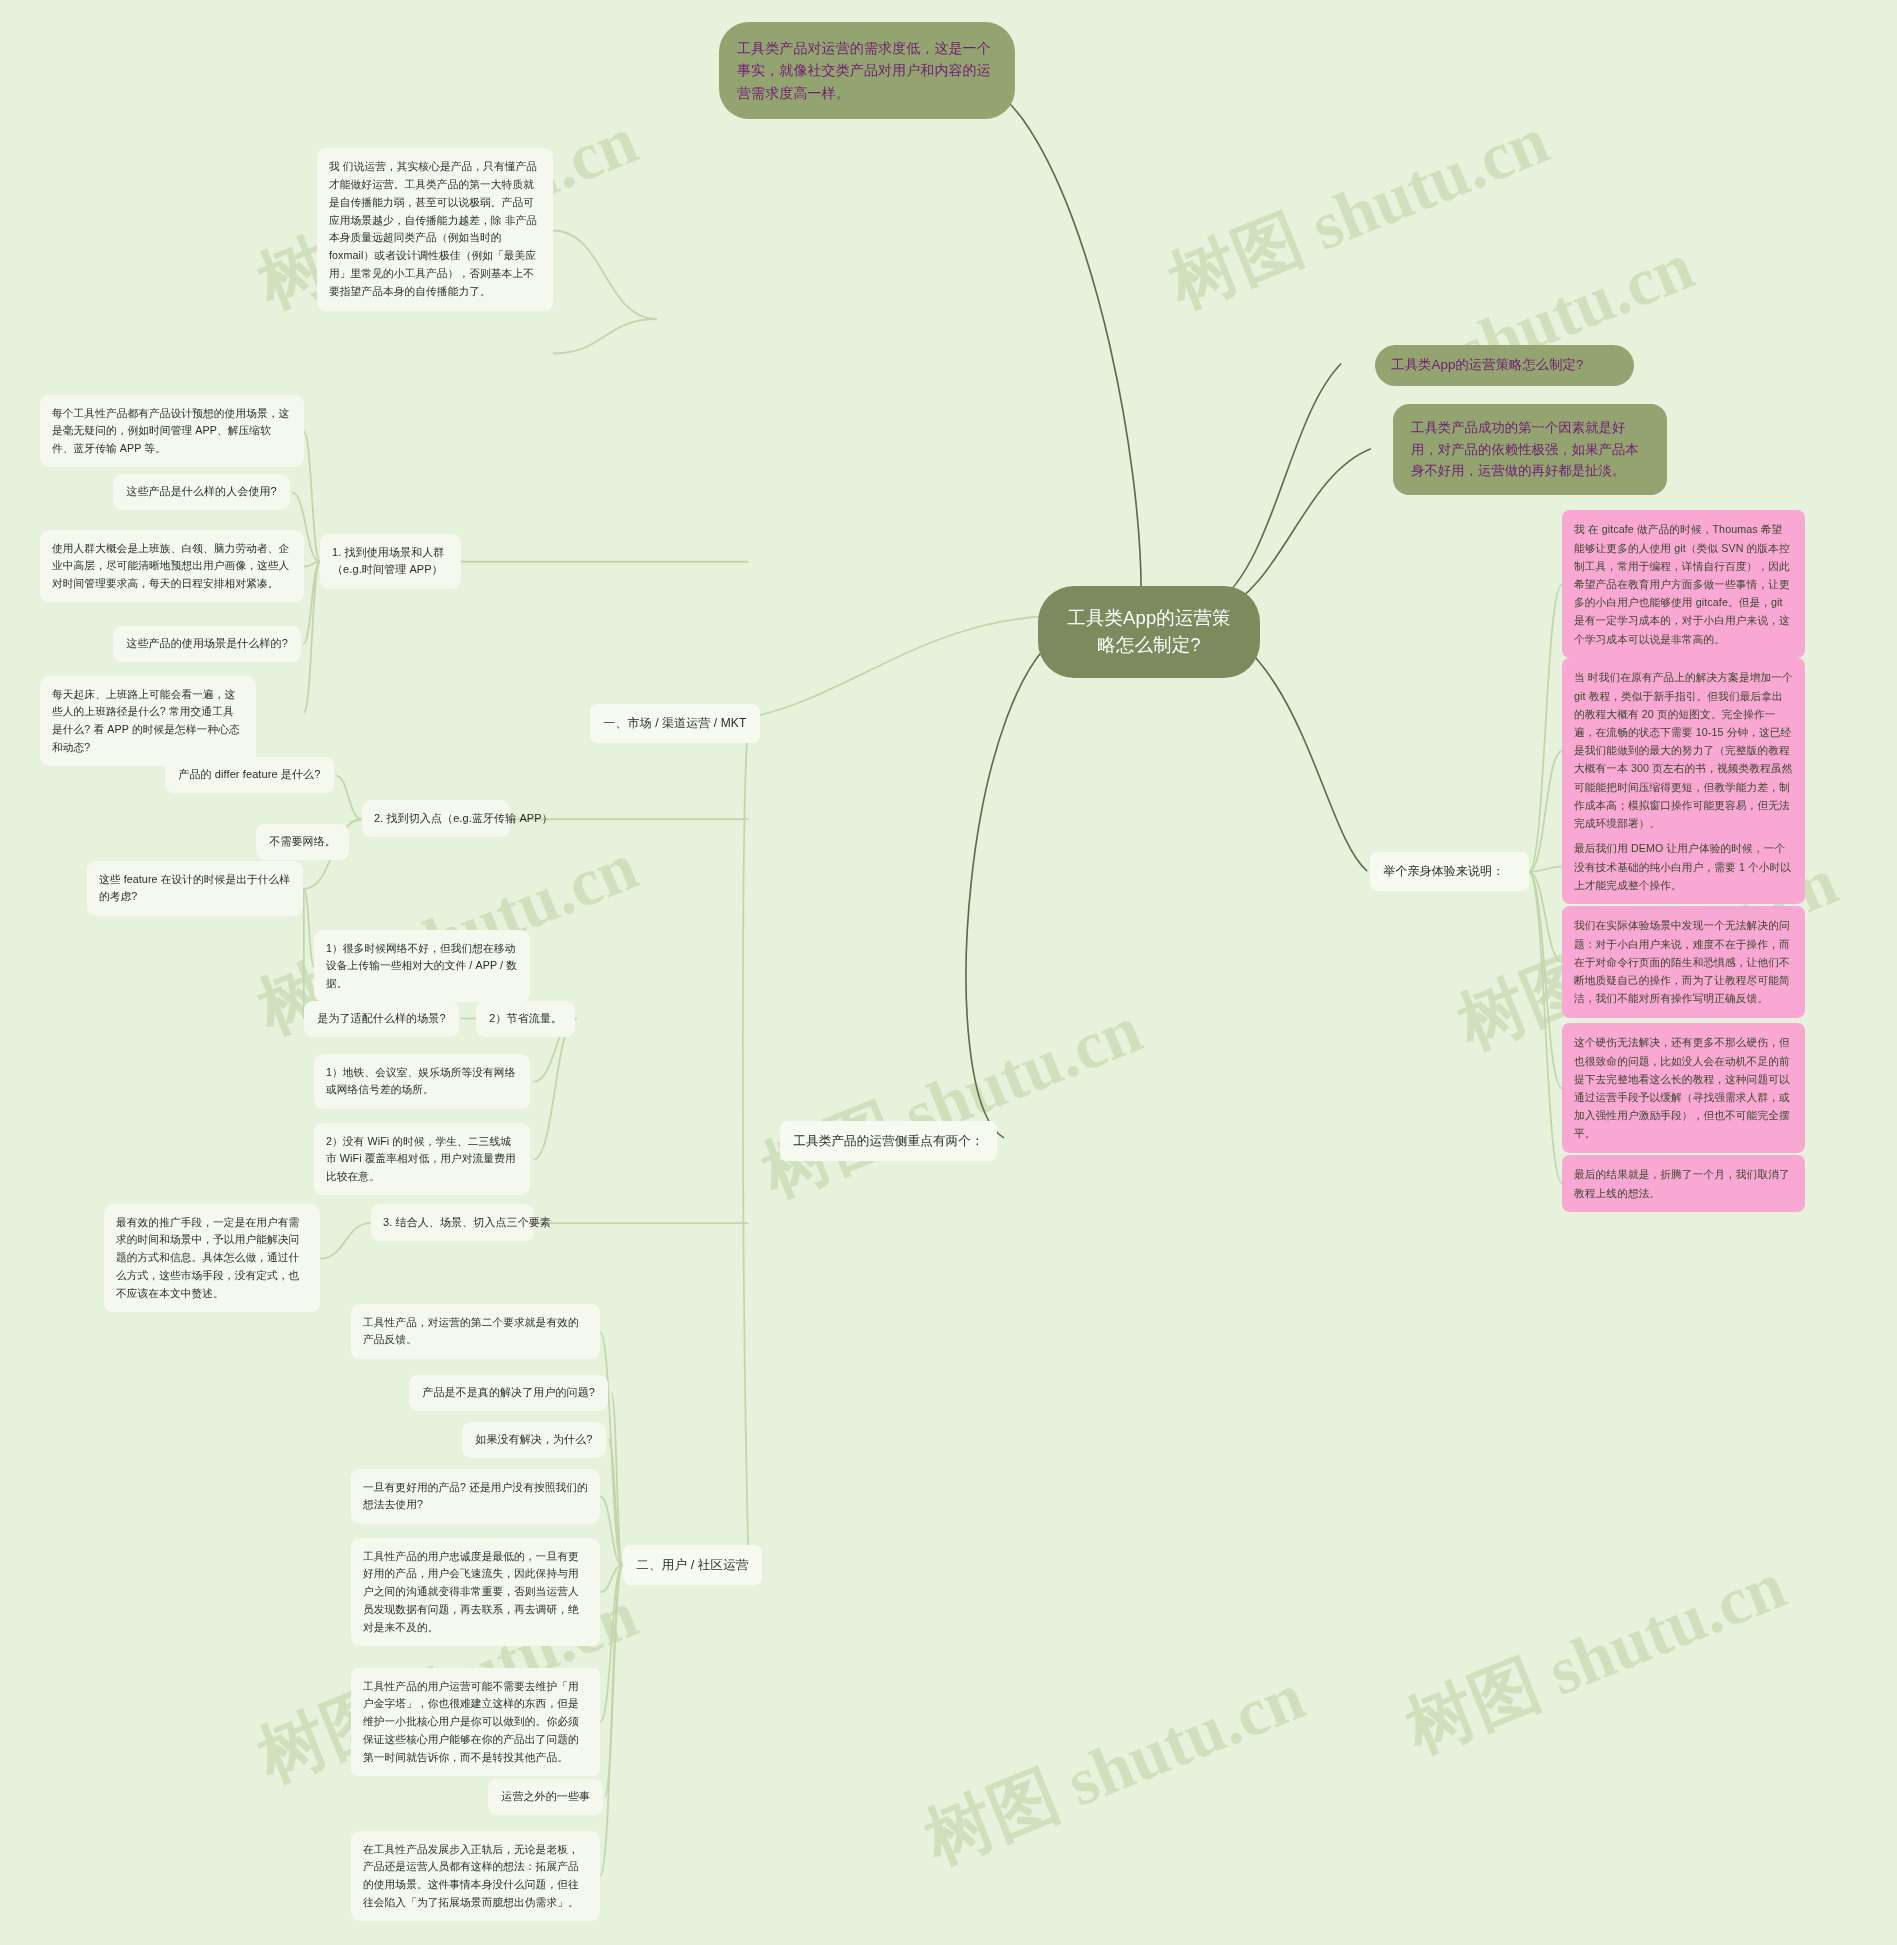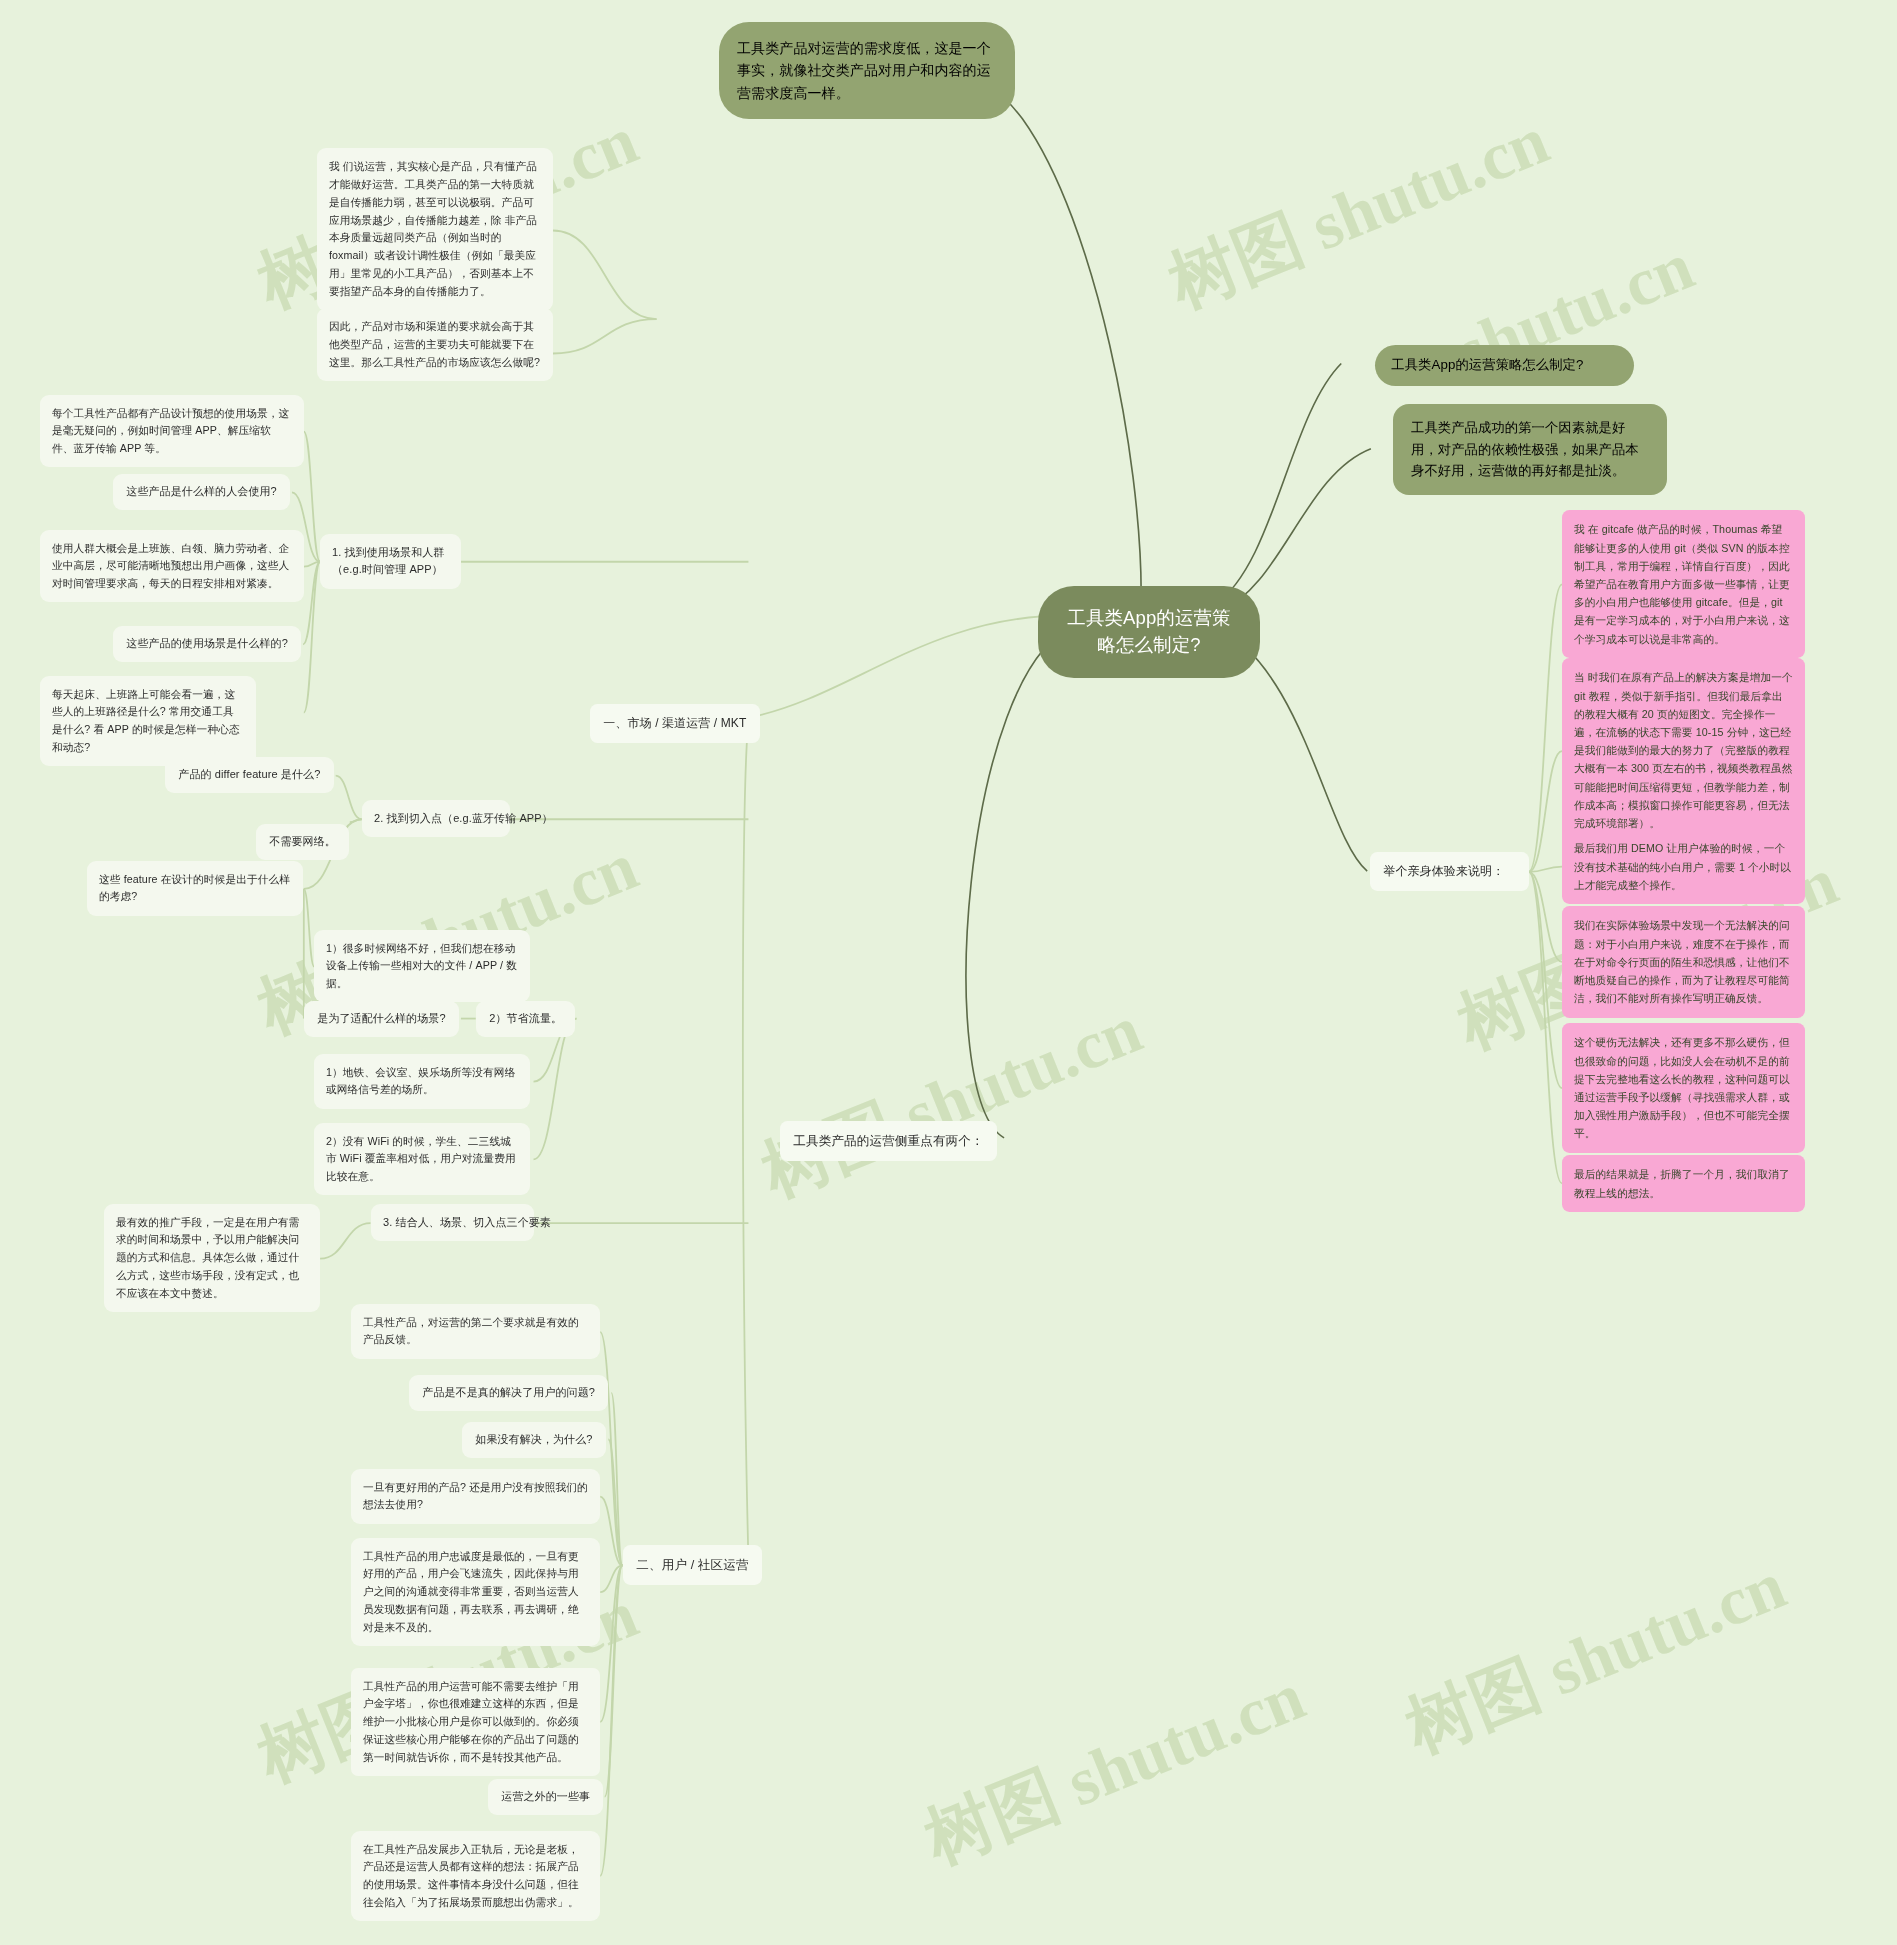--- a/index.html
+++ b/index.html
@@ -33,21 +33,21 @@
     line-height:1.62;
     color:#2b2b2b;
     background:#f4f8ee;
     font-size:11.5px;
     letter-spacing:0.1px;
   }
   .node.oneline{padding:9px 13.3px;}
 
   .node.accent{
     background:#93a471;
-    color:#000000;
+    color:#701a75;
     border-radius:31px;
     padding:16.3px 19px;
     font-size:16.3px;
     line-height:1.5;
   }
   .node.accent.pill{
     border-radius:30px;
     padding:12px 18px;
     font-size:15px;
   }
@@ -158,21 +158,20 @@
   <div class="node branch" style="left:1370px;top:852px;width:159px;font-size:12px;">举个亲身体验来说明：</div>
 
   <div class="node right-col" style="left:1562px;top:510px;width:243px;">我 在 gitcafe 做产品的时候，Thoumas 希望能够让更多的人使用 git（类似 SVN 的版本控制工具，常用于编程，详情自行百度），因此希望产品在教育用户方面多做一些事情，让更多的小白用户也能够使用 gitcafe。但是，git 是有一定学习成本的，对于小白用户来说，这个学习成本可以说是非常高的。</div>
   <div class="node right-col" style="left:1562px;top:658px;width:243px;">当 时我们在原有产品上的解决方案是增加一个 git 教程，类似于新手指引。但我们最后拿出的教程大概有 20 页的短图文。完全操作一遍，在流畅的状态下需要 10-15 分钟，这已经是我们能做到的最大的努力了（完整版的教程大概有一本 300 页左右的书，视频类教程虽然可能能把时间压缩得更短，但教学能力差，制作成本高；模拟窗口操作可能更容易，但无法完成环境部署）。</div>
   <div class="node right-col" style="left:1562px;top:829px;width:243px;">最后我们用 DEMO 让用户体验的时候，一个没有技术基础的纯小白用户，需要 1 个小时以上才能完成整个操作。</div>
   <div class="node right-col" style="left:1562px;top:1023px;width:243px;">这个硬伤无法解决，还有更多不那么硬伤，但也很致命的问题，比如没人会在动机不足的前提下去完整地看这么长的教程，这种问题可以通过运营手段予以缓解（寻找强需求人群，或加入强性用户激励手段），但也不可能完全摆平。</div>
   <div class="node right-col" style="left:1562px;top:906px;width:243px;">我们在实际体验场景中发现一个无法解决的问题：对于小白用户来说，难度不在于操作，而在于对命令行页面的陌生和恐惧感，让他们不断地质疑自己的操作，而为了让教程尽可能简洁，我们不能对所有操作写明正确反馈。</div>
   <div class="node right-col" style="left:1562px;top:1155px;width:243px;">最后的结果就是，折腾了一个月，我们取消了教程上线的想法。</div>
 
   <div class="node" style="left:317px;top:148px;width:236px;font-size:10.7px;line-height:1.68;">我 们说运营，其实核心是产品，只有懂产品才能做好运营。工具类产品的第一大特质就是自传播能力弱，甚至可以说极弱。产品可应用场景越少，自传播能力越差，除 非产品本身质量远超同类产品（例如当时的 foxmail）或者设计调性极佳（例如「最美应用」里常见的小工具产品），否则基本上不要指望产品本身的自传播能力了。</div>
-  <div class="node" style="left:317px;top:308px;width:236px;font-size:10.7px;line-height:1.68;">因此，产品对市场和渠道的要求就会高于其他类型产品，运营的主要功夫可能就要下在这里。那么工具性产品的市场应该怎么做呢?</div>
 
   <div class="node branch" style="left:590px;top:704px;width:auto;white-space:nowrap;font-size:12px;">一、市场 / 渠道运营 / MKT</div>
 
   <div class="node" style="left:320px;top:534px;width:auto;max-width:141px;font-size:11px;">1. 找到使用场景和人群（e.g.时间管理 APP）</div>
   <div class="node" style="left:362px;top:800px;width:auto;max-width:148px;font-size:11px;white-space:nowrap;">2. 找到切入点（e.g.蓝牙传输 APP）</div>
   <div class="node" style="left:371px;top:1204px;width:auto;max-width:163px;font-size:11px;white-space:nowrap;">3. 结合人、场景、切入点三个要素</div>
 
   <div class="node" style="left:40px;top:395px;width:264px;font-size:10.7px;line-height:1.66;">每个工具性产品都有产品设计预想的使用场景，这是毫无疑问的，例如时间管理 APP、解压缩软件、蓝牙传输 APP 等。</div>
   <div class="node oneline" style="left:113px;top:474px;width:auto;white-space:nowrap;font-size:11px;">这些产品是什么样的人会使用?</div>
   <div class="node" style="left:40px;top:530px;width:264px;font-size:10.7px;line-height:1.66;">使用人群大概会是上班族、白领、脑力劳动者、企业中高层，尽可能清晰地预想出用户画像，这些人对时间管理要求高，每天的日程安排相对紧凑。</div>

